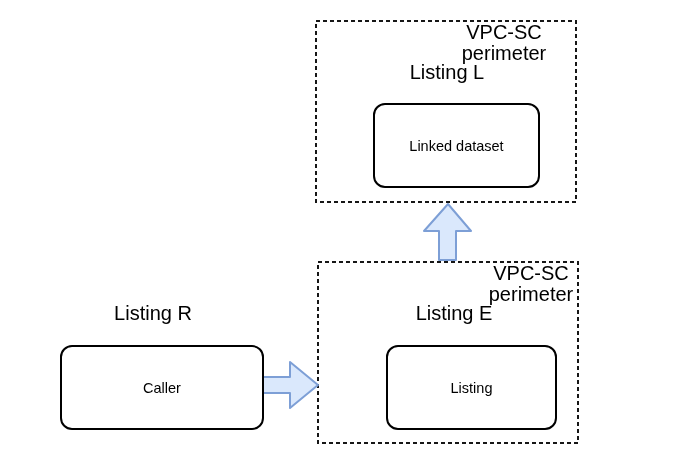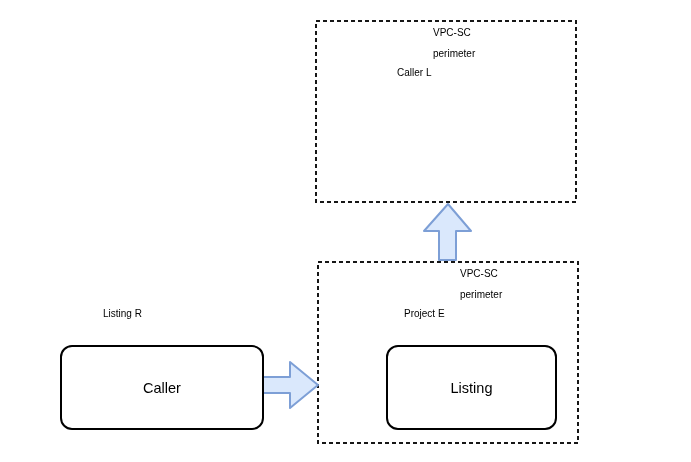--- a/index.html
+++ b/index.html
@@ -27,23 +27,23 @@
     stroke-dasharray: 4 3;
   }
   .arrow {
     stroke: #7d9fd6;
     stroke-width: 2;
     stroke-linejoin: round;
   }
   .label {
     position: absolute;
     color: #000000;
-    font-size: 10px;
+    font-size: 20px;
     line-height: 21px;
-    text-align: left;
+    text-align: center;
     white-space: nowrap;
   }
   .label span { display: block; }
   .node {
     position: absolute;
     background: #ffffff;
     border: 2px solid #000000;
     border-radius: 12px;
     display: flex;
     align-items: center;
@@ -65,27 +65,30 @@
 
     <polygon class="arrow" points="237,377 290,377 290,362 318,385 290,408 290,393 237,393" fill="#dae8fc"></polygon>
 
     <polygon class="arrow" points="439,260 439,231 424,231 448,204 471,231 456,231 456,260" fill="#dae8fc"></polygon>
   </svg>
 
   <div class="label" style="left:433px; top:22px; width:142px;">
     <span>VPC-SC</span>
     <span>perimeter</span>
   </div>
-  <div class="label" style="left:397px; top:62px; width:100px;">Caller L</div>
+  <div class="label" style="left:397px; top:62px; width:100px;">Listing L</div>
+  <div class="node" style="left:373px; top:103px; width:167px; height:85px;">
+    <span>Linked dataset</span>
+  </div>
 
   <div class="label" style="left:460px; top:263px; width:142px;">
     <span>VPC-SC</span>
     <span>perimeter</span>
   </div>
-  <div class="label" style="left:404px; top:303px; width:100px;">Project E</div>
+  <div class="label" style="left:404px; top:303px; width:100px;">Listing E</div>
   <div class="node" style="left:386px; top:345px; width:171px; height:85px;">
     <span>Listing</span>
   </div>
 
   <div class="label" style="left:103px; top:303px; width:100px;">Listing R</div>
   <div class="node" style="left:60px; top:345px; width:204px; height:85px;">
     <span>Caller</span>
   </div>
 
 </div>

